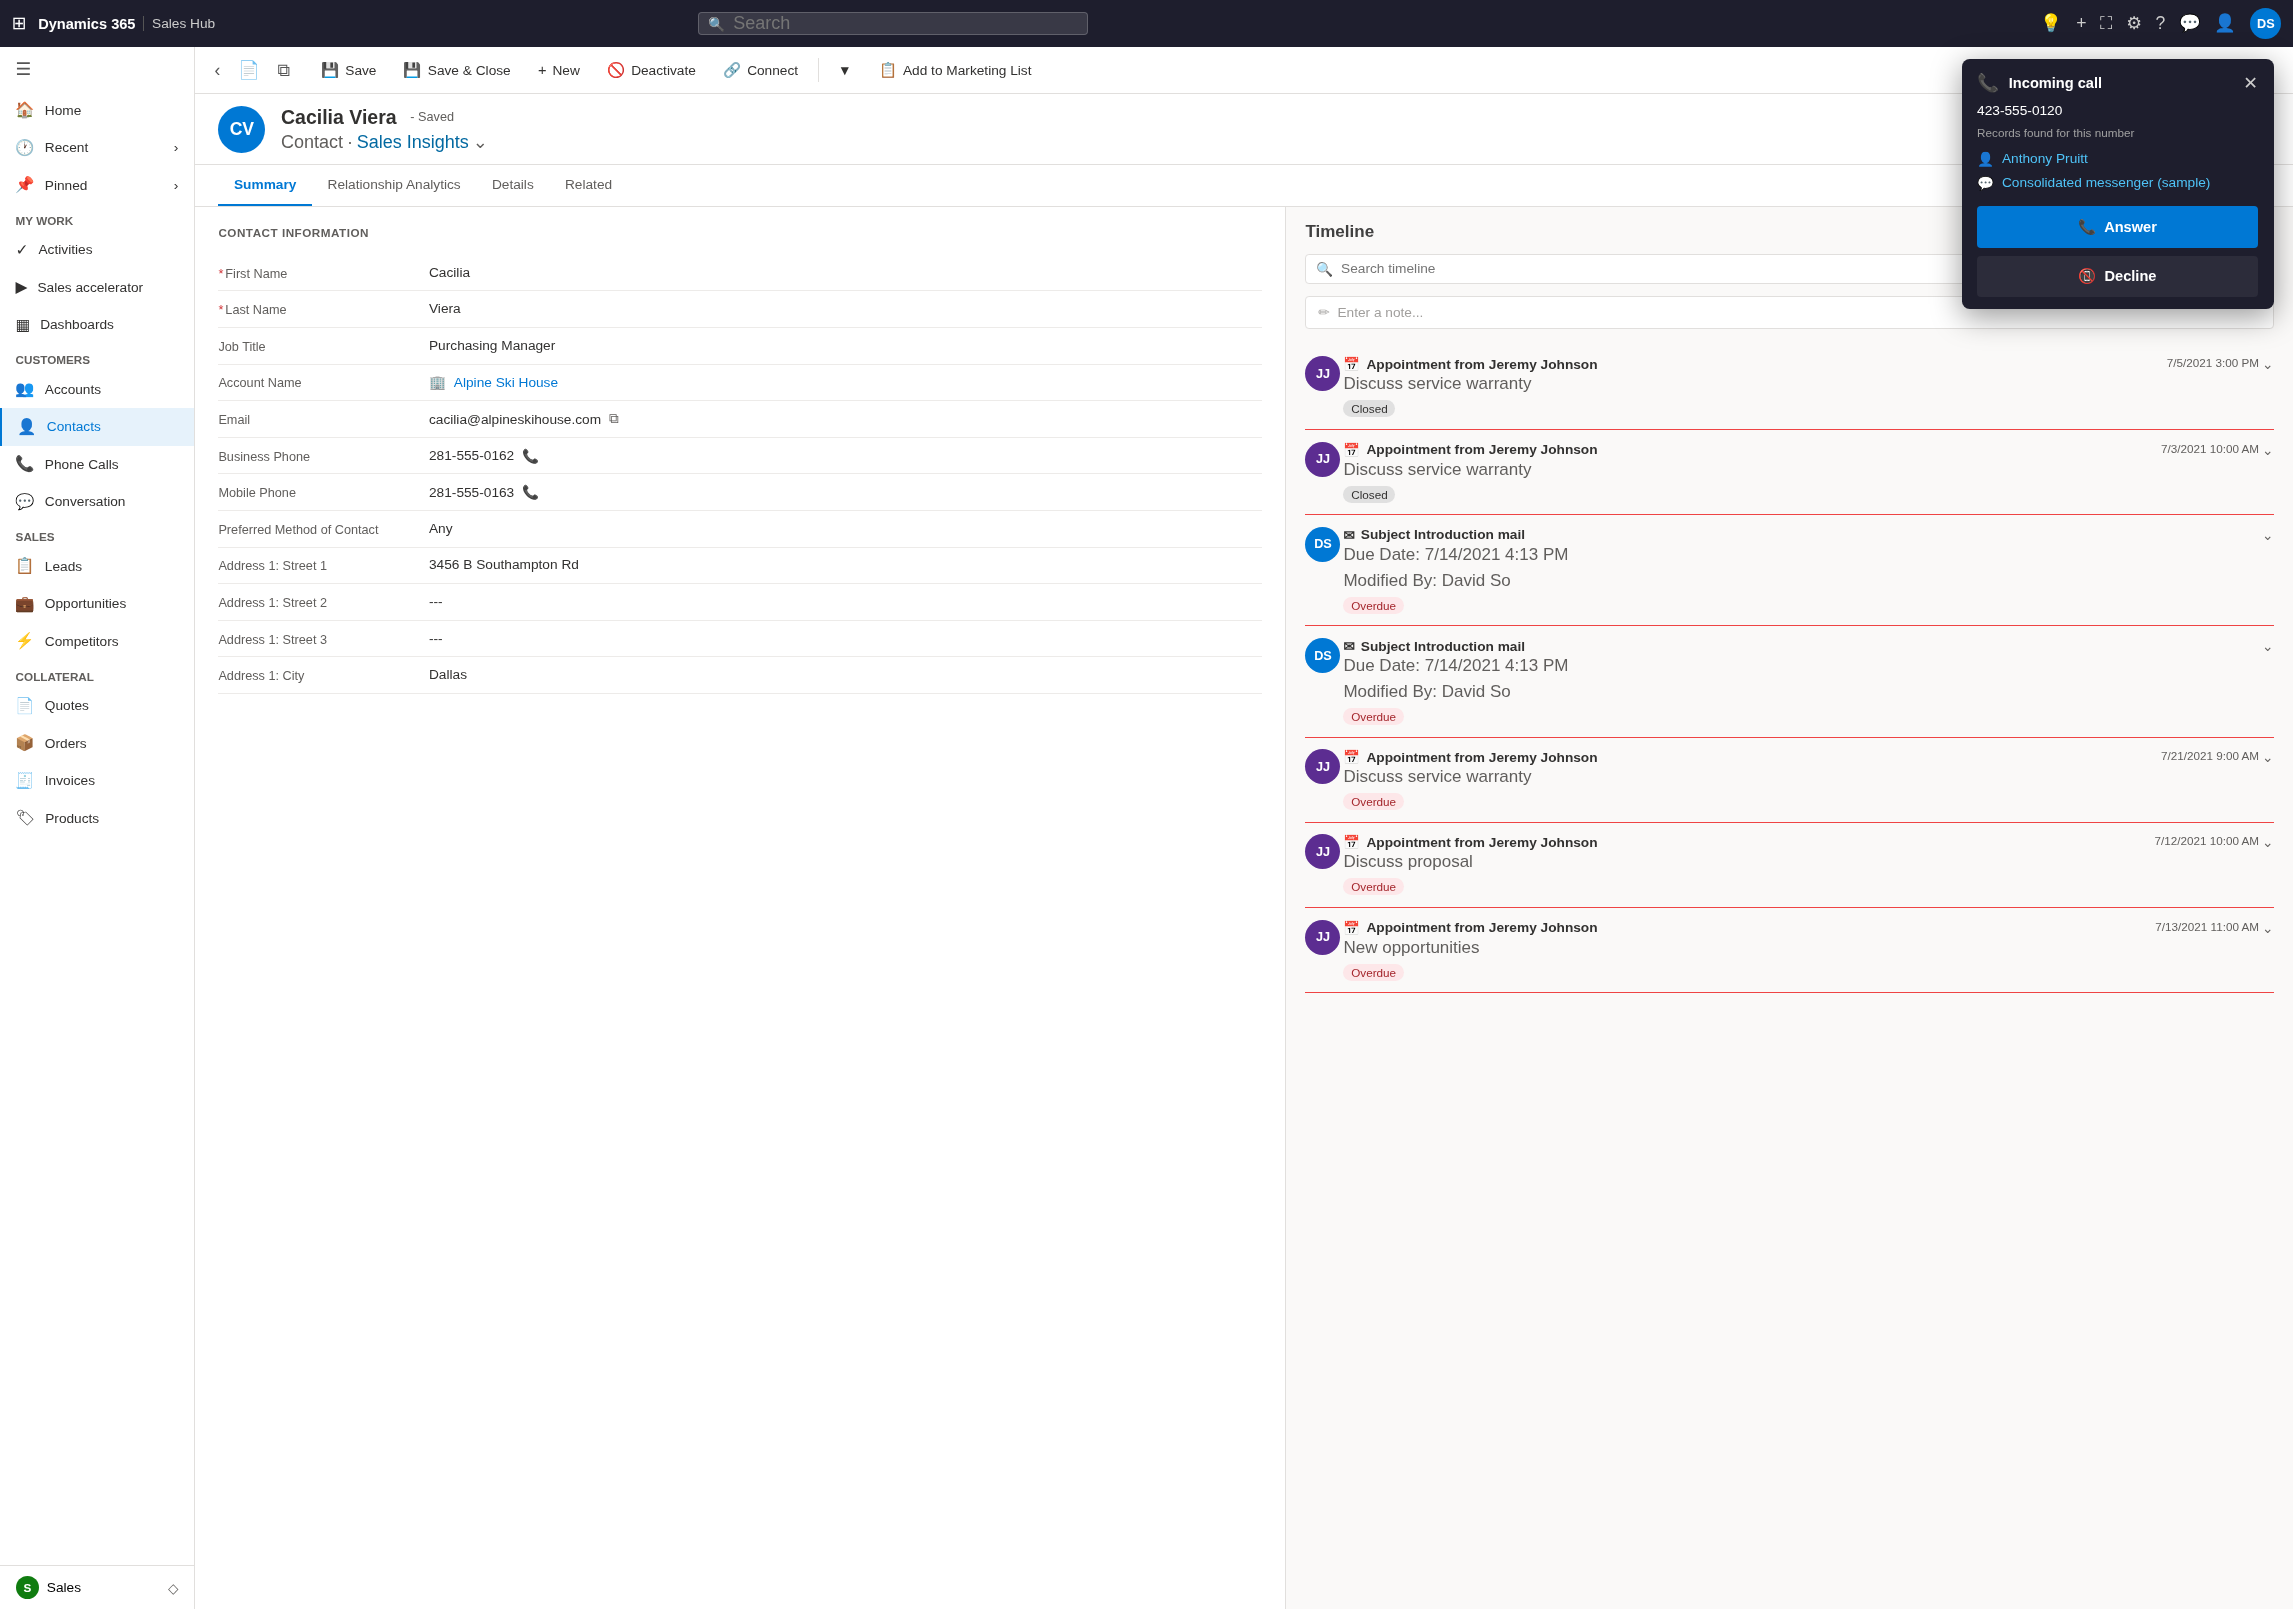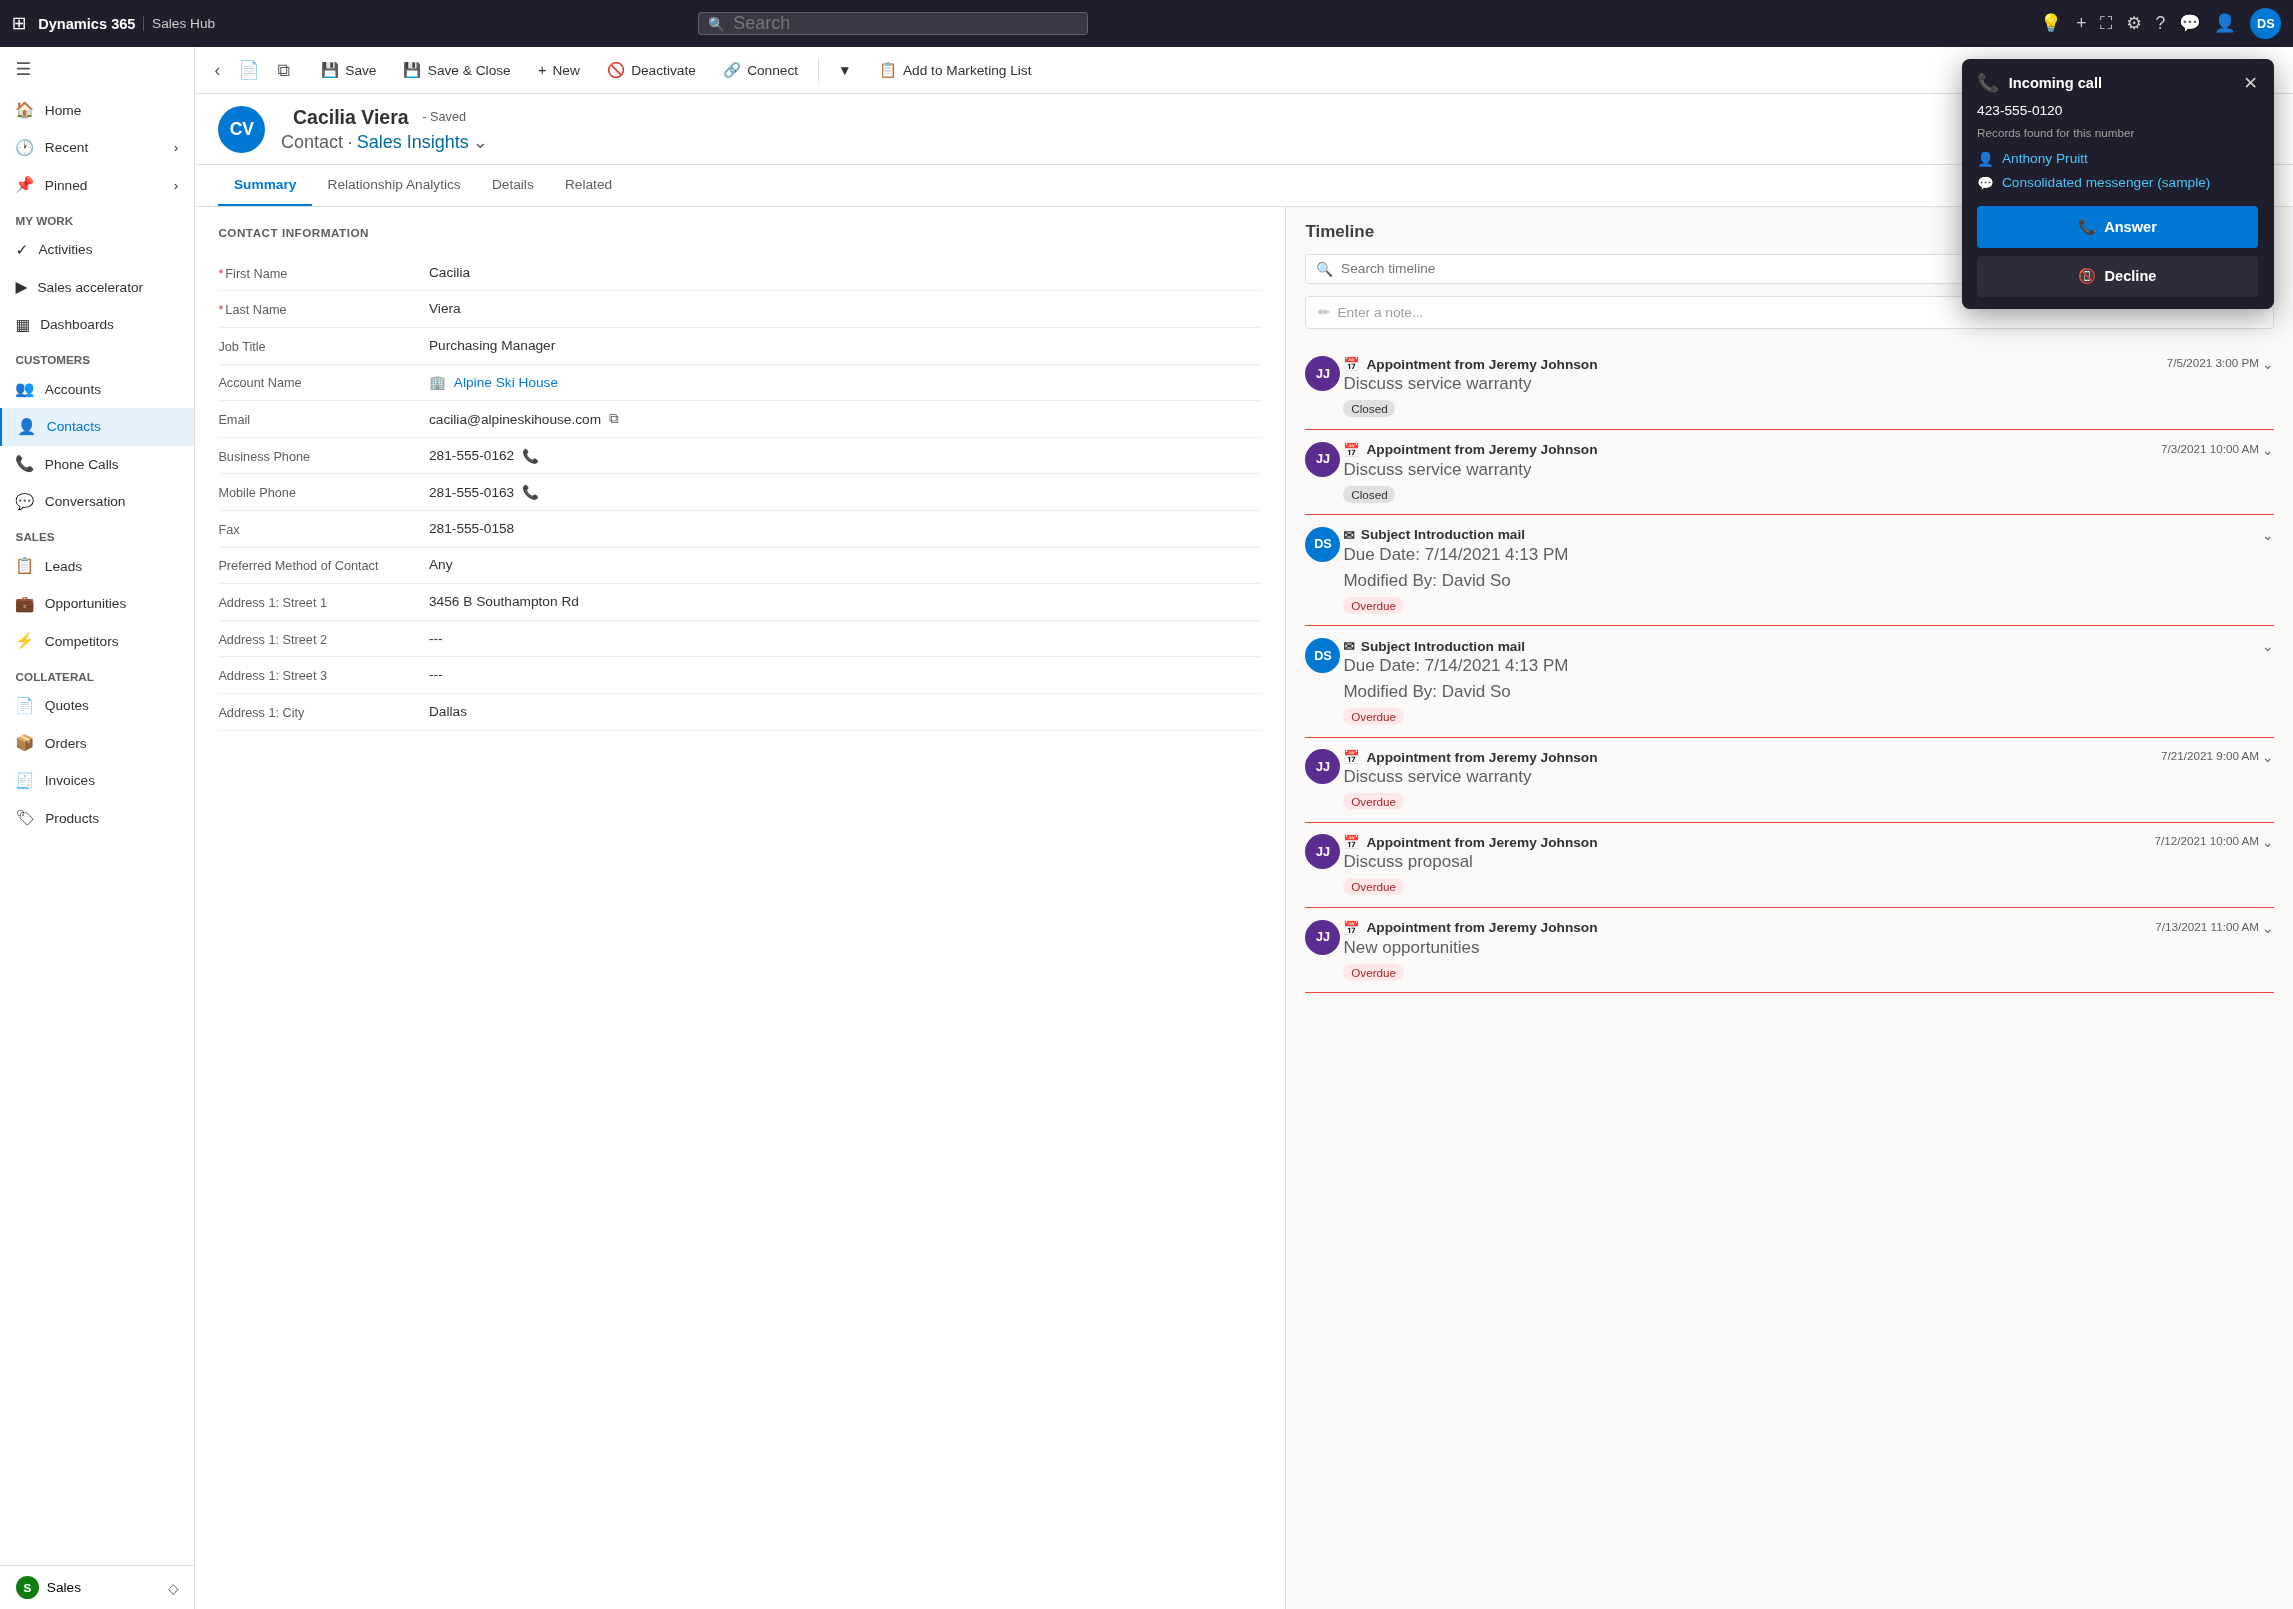--- a/index.html
+++ b/index.html
@@ -93,21 +93,21 @@
       border-bottom: 1px solid #e1dfdd;
       display: flex; align-items: center; gap: 15.6px;
       flex-shrink: 0;
     }
     .record-avatar {
       width: 47px; height: 47px; border-radius: 50%;
       background: #0078d4; color: #fff;
       display: flex; align-items: center; justify-content: center;
       font-weight: 700; font-size: 17.6px; flex-shrink: 0;
     }
-    .record-title { font-size: 19.5px; font-weight: 600; color: #323130; margin-left: 12px; }
+    .record-title { font-size: 19.5px; font-weight: 600; color: #323130; }
     .record-saved { font-size: 12.7px; color: #605e5c; margin-left: 7.8px; }
     .record-subtitle { font-size: 18px; color: #605e5c; display: flex; align-items: flex-end; gap: 3.9px; margin-top: 2px; }
     .record-subtitle a { color: #0369a1; text-decoration: none; }
 
     
     .tabs {
       background: #fff;
       border-bottom: 1px solid #e1dfdd;
       display: flex; gap: 0; padding: 0 23.4px;
       flex-shrink: 0;
@@ -441,24 +441,20 @@
           </span>
         </div>
         <div class="form-row">
           <span class="form-label">Mobile Phone</span>
           <span class="form-value">
             <span>281-555-0163</span>
             <span class="field-icon">📞</span>
           </span>
         </div>
         <div class="form-row">
-          <span class="form-label">Fax</span>
-          <span class="form-value">281-555-0158</span>
-        </div>
-        <div class="form-row">
           <span class="form-label">Preferred Method of Contact</span>
           <span class="form-value">Any</span>
         </div>
         <div class="form-row">
           <span class="form-label">Address 1: Street 1</span>
           <span class="form-value">3456 B Southampton Rd</span>
         </div>
         <div class="form-row">
           <span class="form-label">Address 1: Street 2</span>
           <span class="form-value">---</span>

